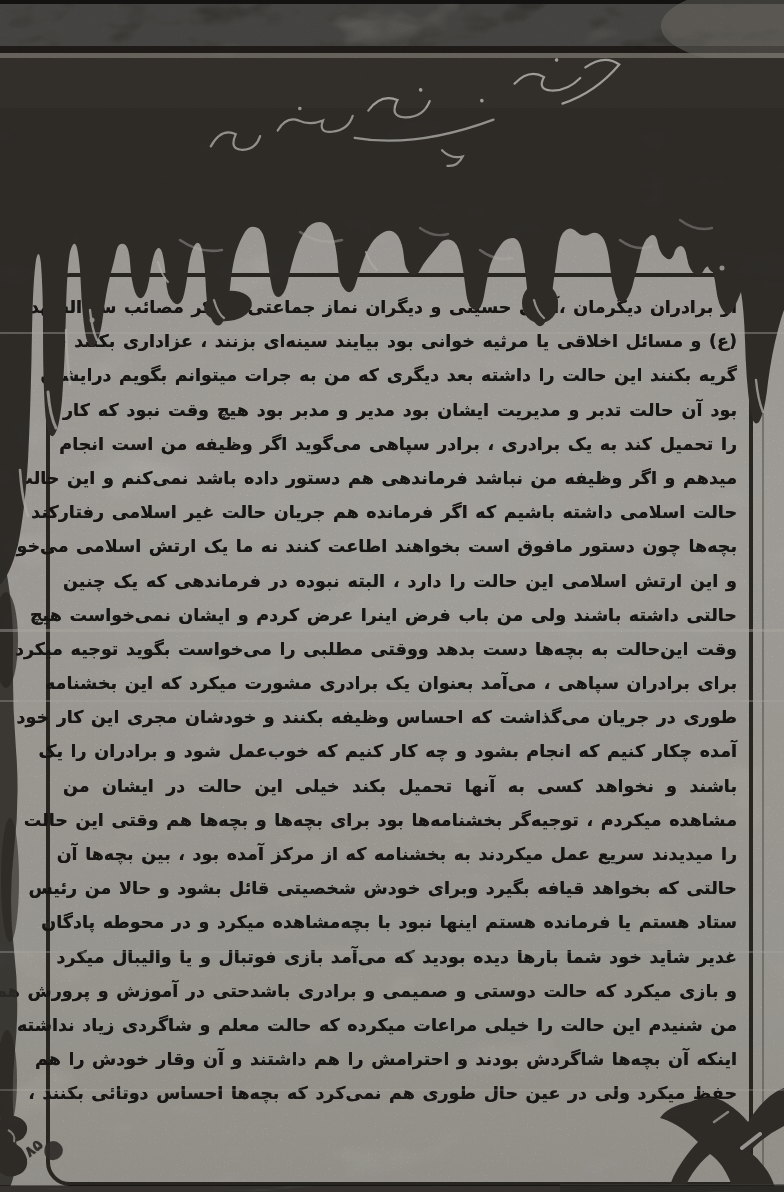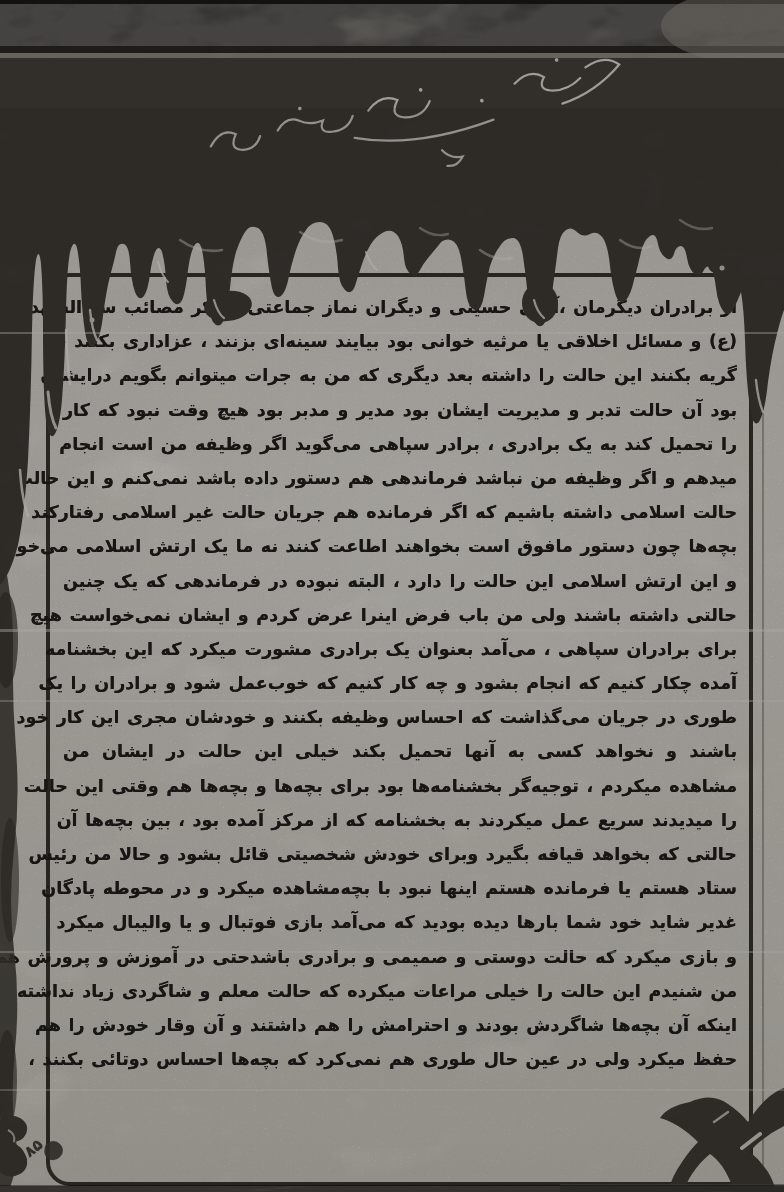--- a/index.html
+++ b/index.html
@@ -48,23 +48,24 @@
       <div class="line">از برادران دیگرمان ،آقای حسینی و دیگران نماز جماعتی و ذکر مصائب سیدالشهدا</div>
       <div class="line">(ع) و مسائل اخلاقی یا مرثیه خوانی بود بیایند سینه‌ای بزنند ، عزاداری بکنند ،</div>
       <div class="line">گریه بکنند این حالت را داشته بعد دیگری که من به جرات میتوانم بگویم درایشان</div>
       <div class="line">بود آن حالت تدبر و مدیریت ایشان بود مدیر و مدبر بود هیچ وقت نبود که کار</div>
       <div class="line">را تحمیل کند به یک برادری ، برادر سپاهی می‌گوید اگر وظیفه من است انجام</div>
       <div class="line">میدهم و اگر وظیفه من نباشد فرماندهی هم دستور داده باشد نمی‌کنم و این حالت</div>
       <div class="line">حالت اسلامی داشته باشیم که اگر فرمانده هم جریان حالت غیر اسلامی رفتارکند</div>
       <div class="line">بچه‌ها چون دستور مافوق است بخواهند اطاعت کنند نه ما یک ارتش اسلامی می‌خواهیم</div>
       <div class="line">و این ارتش اسلامی این حالت را دارد ، البته نبوده در فرماندهی که یک چنین</div>
       <div class="line">حالتی داشته باشند ولی من باب فرض اینرا عرض کردم و ایشان نمی‌خواست هیچ</div>
+      <div class="line">وقت این‌حالت به بچه‌ها دست بدهد ووقتی مطلبی را می‌خواست بگوید توجیه میکرد</div>
       <div class="line">برای برادران سپاهی ، می‌آمد بعنوان یک برادری مشورت میکرد که این بخشنامه</div>
+      <div class="line">طوری در جریان می‌گذاشت که احساس وظیفه بکنند و خودشان مجری این کار خود</div>
       <div class="line">آمده چکار کنیم که انجام بشود و چه کار کنیم که خوب‌عمل شود و برادران را یک</div>
-      <div class="line">طوری در جریان می‌گذاشت که احساس وظیفه بکنند و خودشان مجری این کار خود</div>
       <div class="line">باشند و نخواهد کسی به آنها تحمیل بکند خیلی این حالت در ایشان من</div>
       <div class="line">مشاهده میکردم ، توجیه‌گر بخشنامه‌ها بود برای بچه‌ها و بچه‌ها هم وقتی این حالت</div>
       <div class="line">را میدیدند سریع عمل میکردند به بخشنامه که از مرکز آمده بود ، بین بچه‌ها آن</div>
       <div class="line">حالتی که بخواهد قیافه بگیرد وبرای خودش شخصیتی قائل بشود و حالا من رئیس</div>
       <div class="line">ستاد هستم یا فرمانده هستم اینها نبود با بچه‌مشاهده میکرد و در محوطه پادگان</div>
       <div class="line">غدیر شاید خود شما بارها دیده بودید که می‌آمد بازی فوتبال و یا والیبال میکرد</div>
       <div class="line">و بازی میکرد که حالت دوستی و صمیمی و برادری باشدحتی در آموزش و پرورش هم</div>
       <div class="line">من شنیدم این حالت را خیلی مراعات میکرده که حالت معلم و شاگردی زیاد نداشته</div>
       <div class="line">اینکه آن بچه‌ها شاگردش بودند و احترامش را هم داشتند و آن وقار خودش را هم</div>
       <div class="line">حفظ میکرد ولی در عین حال طوری هم نمی‌کرد که بچه‌ها احساس دوتائی بکنند ،</div>

